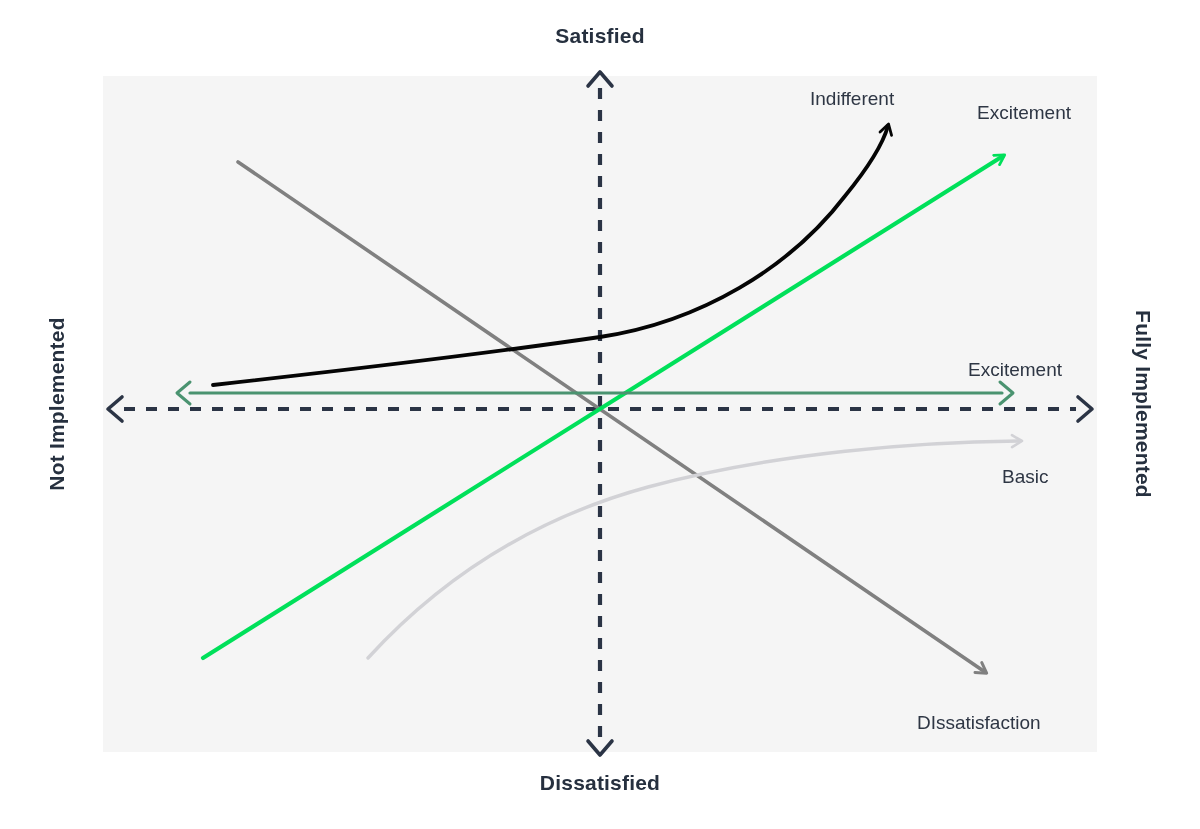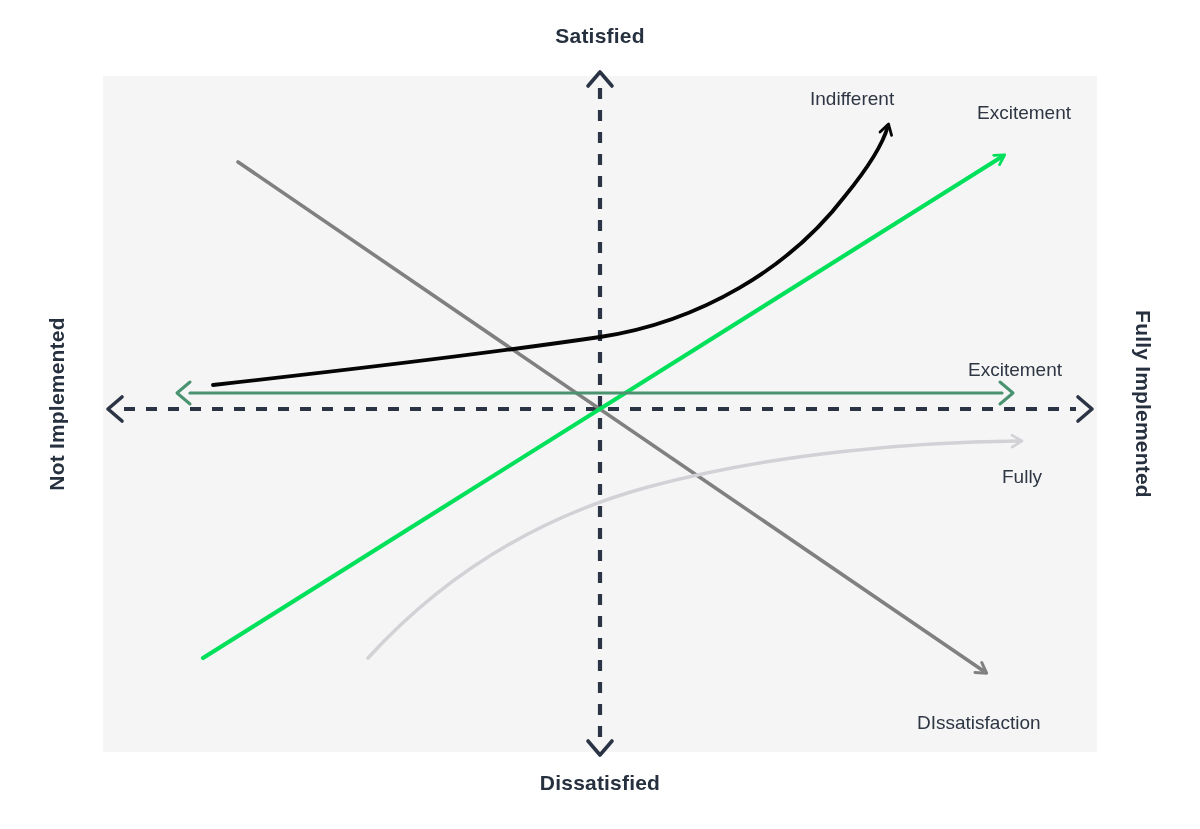--- a/index.html
+++ b/index.html
@@ -153,17 +153,17 @@
   <div class="axis-label" id="label-not-implemented">Not Implemented</div>
 
   <div class="axis-label" id="label-fully-implemented">Fully Implemented</div>
 
   <div class="curve-label" id="label-performance">Indifferent</div>
 
   <div class="curve-label" id="label-excitement">Excitement</div>
 
   <div class="curve-label" id="label-indifferent">Excitement</div>
 
-  <div class="curve-label" id="label-basic">Fully</div>
+  <div class="curve-label" id="label-basic">Basic</div>
 
   <div class="curve-label" id="label-dissatisfaction">DIssatisfaction</div>
 
 </div>
 
 </body></html>

